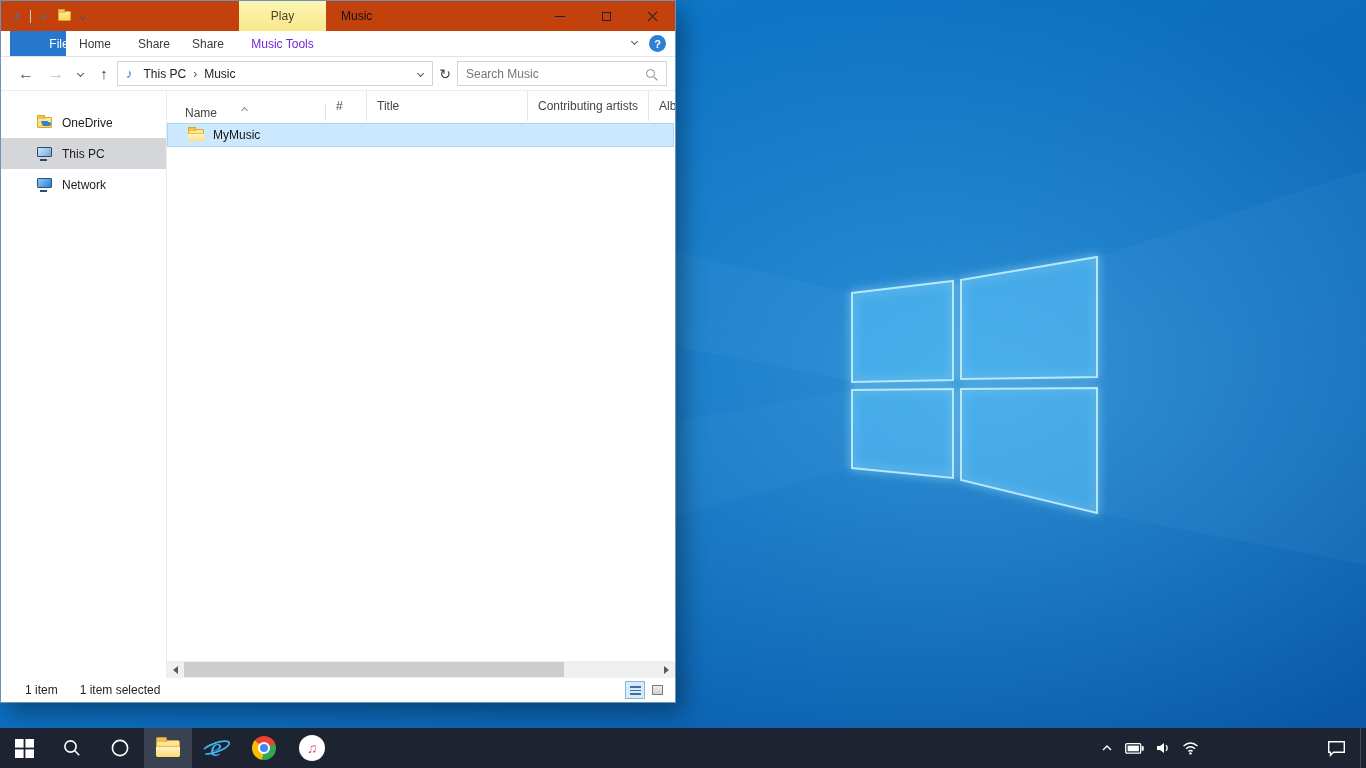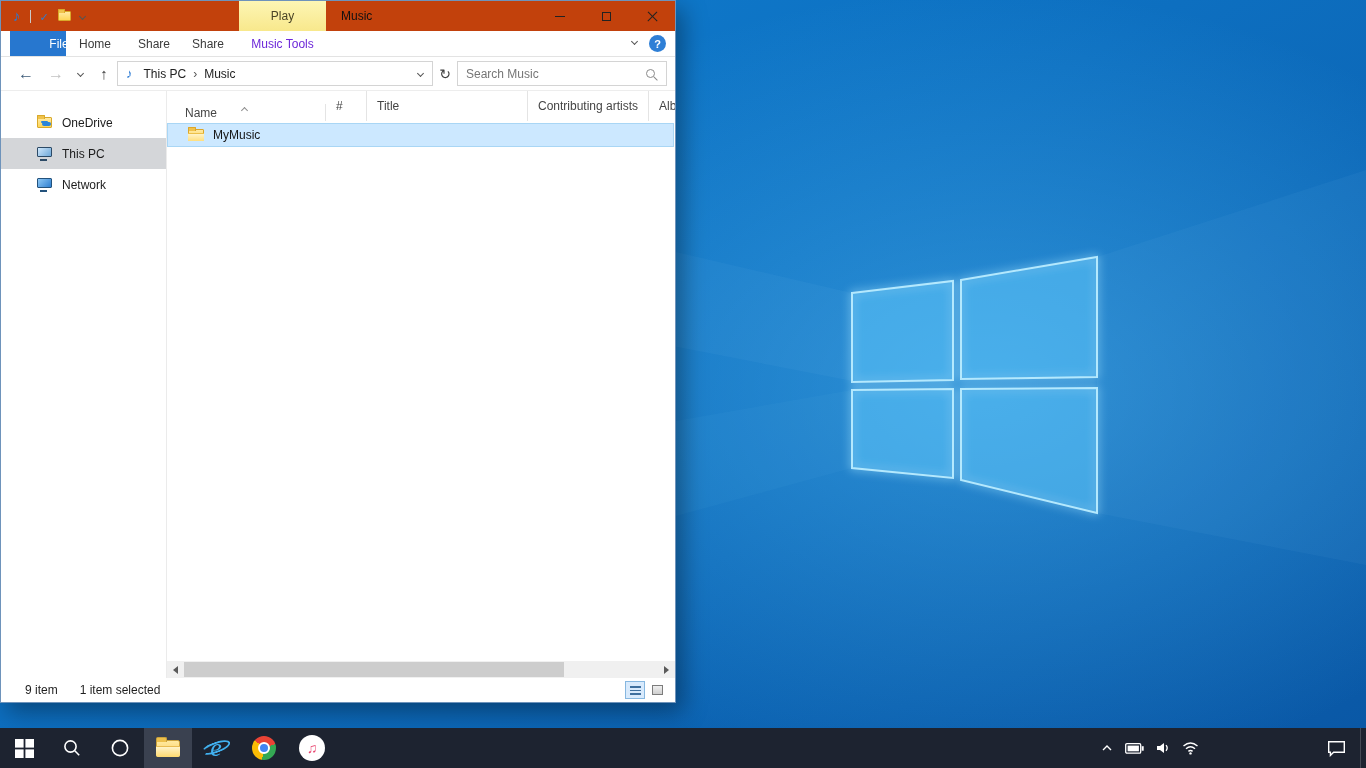--- a/index.html
+++ b/index.html
@@ -315,21 +315,21 @@
             </button>
           <div class="scroll-thumb"></div>
           <button class="scroll-btn right">
               <span class="tri-right"></span>
             </button>
         </div>
       </div>
     </div>
 
     <div class="statusbar">
-      <span class="status-count">9 item</span>
+      <span class="status-count">1 item</span>
       <span class="status-sel">1 item selected</span>
       <button class="view-btn details">
           <span class="dv-lines"></span>
         </button>
       <button class="view-btn thumbs">
           <span class="tv-rect"></span>
         </button>
     </div>
   </div>
 </div>

